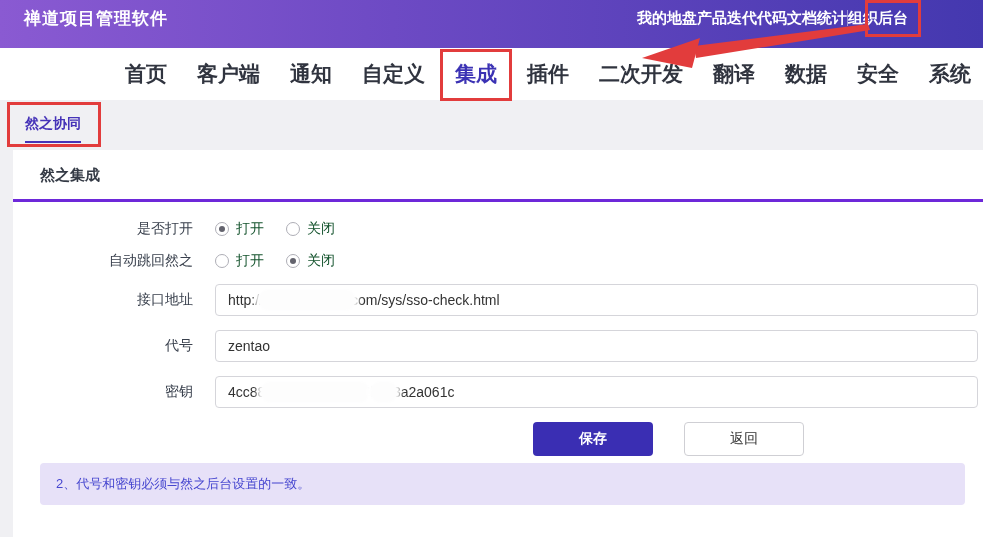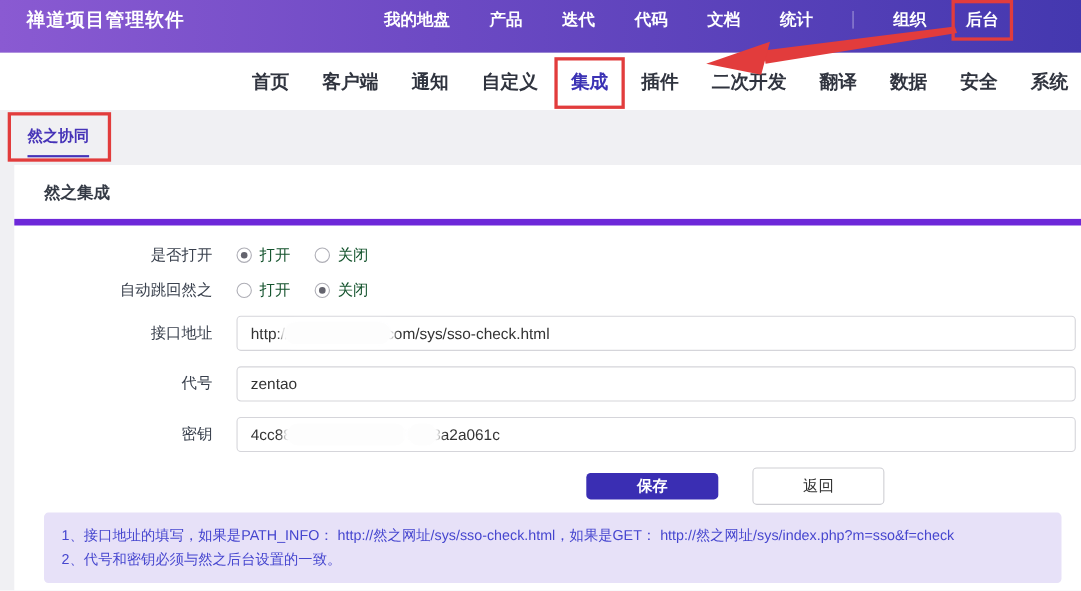--- a/index.html
+++ b/index.html
@@ -3,64 +3,64 @@
 <meta charset="utf-8">
 <style>
   * { margin:0; padding:0; box-sizing:border-box; }
   html,body { width:983px; height:537px; font-family:"Liberation Sans","DejaVu Sans",sans-serif; }
   .page { position:relative; width:983px; height:537px; background:#f0f0f3; overflow:hidden; }
 
   
   .header { height:48px; background:linear-gradient(90deg,#8a5ad2 0%,#6d4ac4 40%,#4438af 100%);
             display:flex; align-items:center; padding:0 75px 12px 24px; }
   .brand { color:#fff; font-size:17px; font-weight:bold; letter-spacing:1px; }
-  .hnav { margin-left:auto; display:flex; align-items:center; gap:36px; }
+  .hnav { margin-left:auto; display:flex; align-items:center; }
   .hnav .hitem { color:#fff; font-size:15px; font-weight:bold; cursor:pointer; position:relative; white-space:nowrap; }
   .hdivider { width:1px; height:16px; background:rgba(255,255,255,.45); }
   .anno-box { position:absolute; border:3px solid #e23c3c; pointer-events:none; z-index:40; }
   .anno-backend { inset:-9px -13px; }
 
   
   .subnav { height:52px; background:#fff; display:flex; align-items:center; justify-content:flex-end;
             gap:30px; padding-right:12px; }
-  .subnav .sitem { color:#30343f; font-size:17px; font-weight:600; cursor:pointer; position:relative; white-space:nowrap;text-align:right; }
+  .subnav .sitem { color:#30343f; font-size:21px; font-weight:600; cursor:pointer; position:relative; white-space:nowrap;text-align:right; }
   .subnav .sitem.active { color:#3b32b4; }
   .anno-integration { inset:-11px -15px -13px -15px; }
 
   
   .tabrow { height:56px; padding-left:25px; }
   .tab { display:inline-block; margin-top:15px; padding-bottom:8px; position:relative;
          color:#4633b8; font-size:14px; font-weight:bold; border-bottom:2px solid #4633b8; cursor:pointer; }
   .anno-tab { inset:-13px -20px -6px -18px; }
 
   
   .panel { position:absolute; left:13px; right:0; top:150px; bottom:0; background:#fff; }
   .panel-heading { padding:16px 0 14px 27px; font-size:15px; font-weight:bold; color:#353b46;
-                   border-bottom:6px solid #6d28d9; }
+                   border-bottom:3px solid #6d28d9; }
   .form { padding-top:18px; }
   .frow { display:flex; align-items:center; margin-bottom:14px; }
   .frow.inputrow { }
   .flabel { width:180px; text-align:right; font-size:14px; font-weight:normal; color:#39404d; flex:none; }
   .fctrl { margin-left:22px; flex:1; margin-right:5px; display:flex; align-items:center; }
 
   .radio-opt { display:flex; align-items:center; margin-right:22px; cursor:pointer; }
   .radio { width:14px; height:14px; border:1px solid #aeaeb6; border-radius:50%; background:#fff;
            display:inline-block; position:relative; flex:none; }
   .radio.checked::after { content:""; position:absolute; inset:3px; background:#63636d; border-radius:50%; }
   .radio-text { margin-left:7px; font-size:14px; color:#14532d; }
 
   .tinput { height:32px; width:100%; border:1px solid #d5d5da; border-radius:4px; background:#fff;
             display:flex; align-items:center; padding:0 12px; font-size:14px; color:#333; position:relative; overflow:hidden; }
   .redact { display:inline-block; height:20px; border-radius:10px; background:#fdfdfd;
             box-shadow:0 0 5px 4px rgba(255,255,255,.98), 0 0 2px 1px rgba(180,180,190,.18);
             margin:0 -4px; position:relative; z-index:2; flex:none; }
   .ghost { color:#9a9aa2; opacity:.55; position:relative; z-index:1; margin:0 -3px; }
 
   .btnrow { display:flex; align-items:center; margin:12px 0 0 520px; height:34px; }
-  .btn-save { width:120px; height:24px; background:#3a2eb3; color:#fff; border:none; border-radius:4px;
+  .btn-save { width:120px; height:34px; background:#3a2eb3; color:#fff; border:none; border-radius:4px;
               font-size:14px; font-weight:bold; cursor:pointer; font-family:inherit; }
   .btn-back { width:120px; height:34px; margin-left:31px; background:#fff; color:#333;
               border:1px solid #cfcfd4; border-radius:4px; font-size:14px; cursor:pointer; font-family:inherit; }
 
   .notes { margin:7px 18px 0 27px; background:#e7e1f8; border-radius:4px; padding:10px 16px; }
   .note-line { color:#4646cf; font-size:13px; line-height:22px; white-space:nowrap; overflow:hidden; }
 
   
   .arrow-svg { position:absolute; left:628px; top:20px; width:252px; height:50px; z-index:41; pointer-events:none; }
 </style>
@@ -168,21 +168,20 @@
         </div>
       </div>
 
       <div class="btnrow">
         <button class="btn-save">保存</button>
         <button class="btn-back">返回</button>
       </div>
     </div>
 
     <div class="notes">
-      <div class="note-line">1、接口地址的填写，如果是PATH_INFO： http://然之网址/sys/sso-check.html，如果是GET： http://然之网址/sys/index.php?m=sso&amp;f=check</div>
       <div class="note-line">2、代号和密钥必须与然之后台设置的一致。</div>
     </div>
   </div>
 
   <svg class="arrow-svg" viewBox="0 0 252 50">
     <polygon points="240,4 66,26 68,38 242,10" fill="#e23c3c"></polygon>
     <polygon points="14,38 72,18 64,48" fill="#e23c3c"></polygon>
   </svg>
 
 </div>

